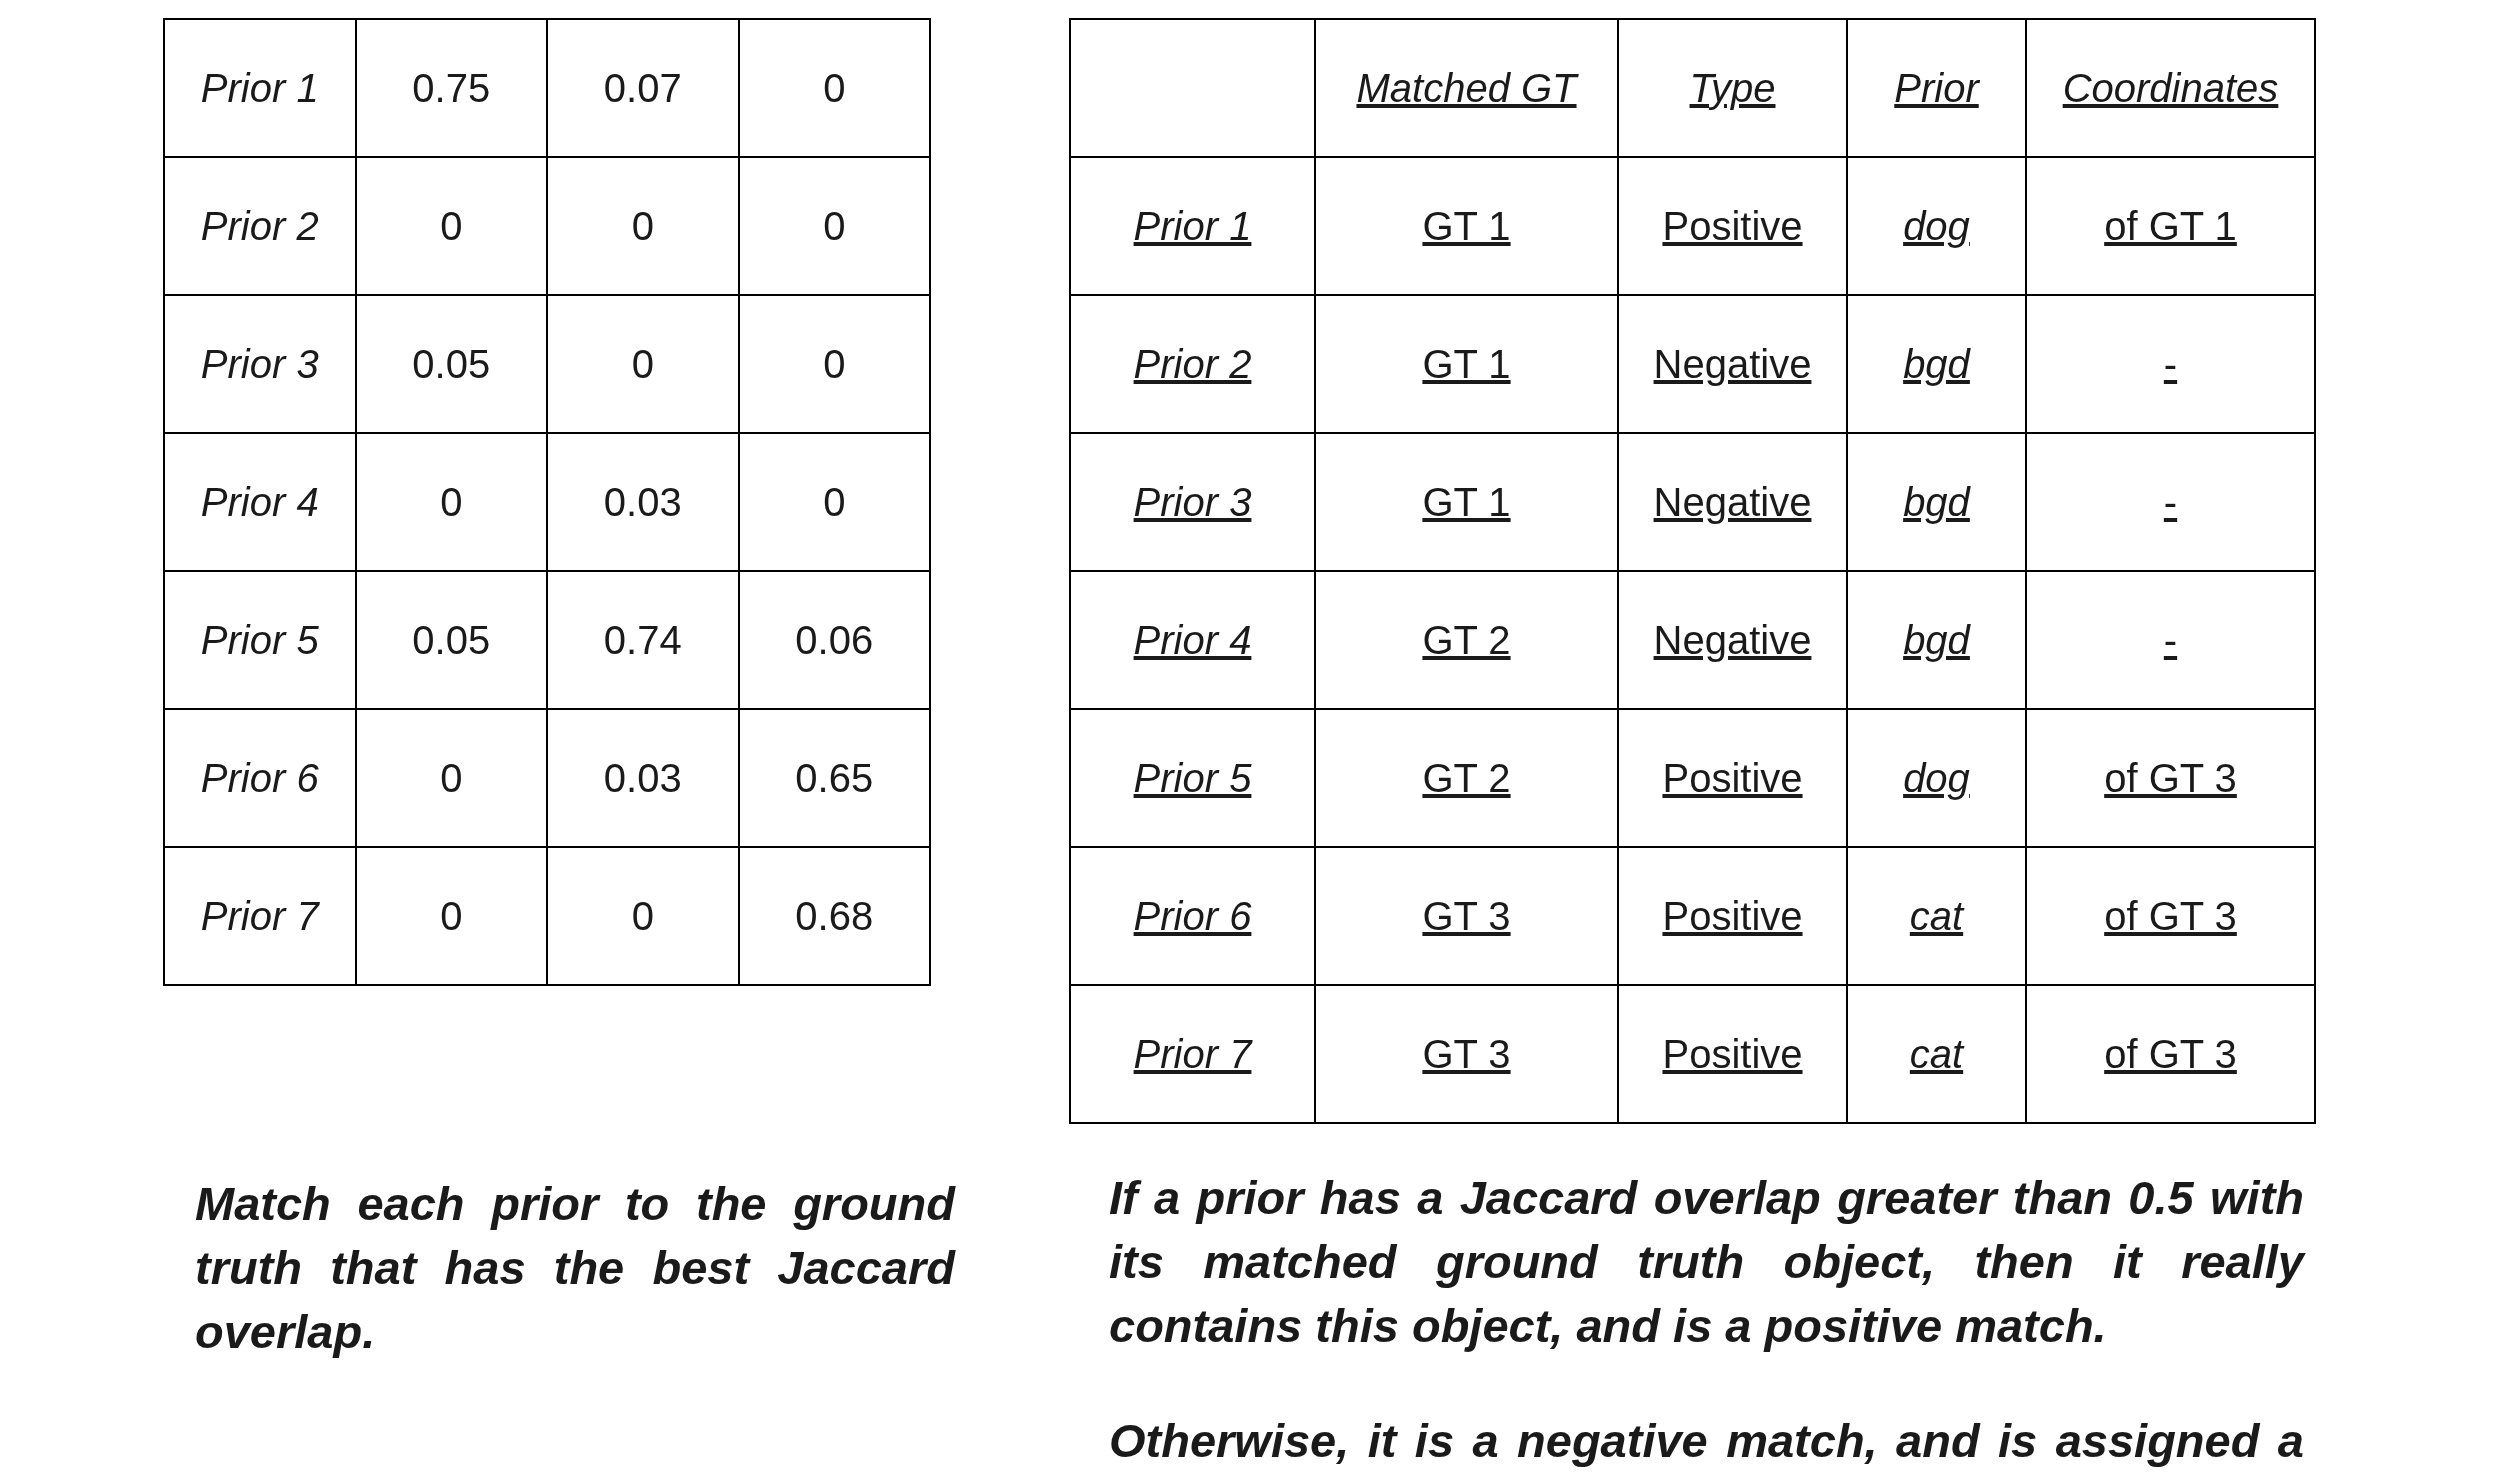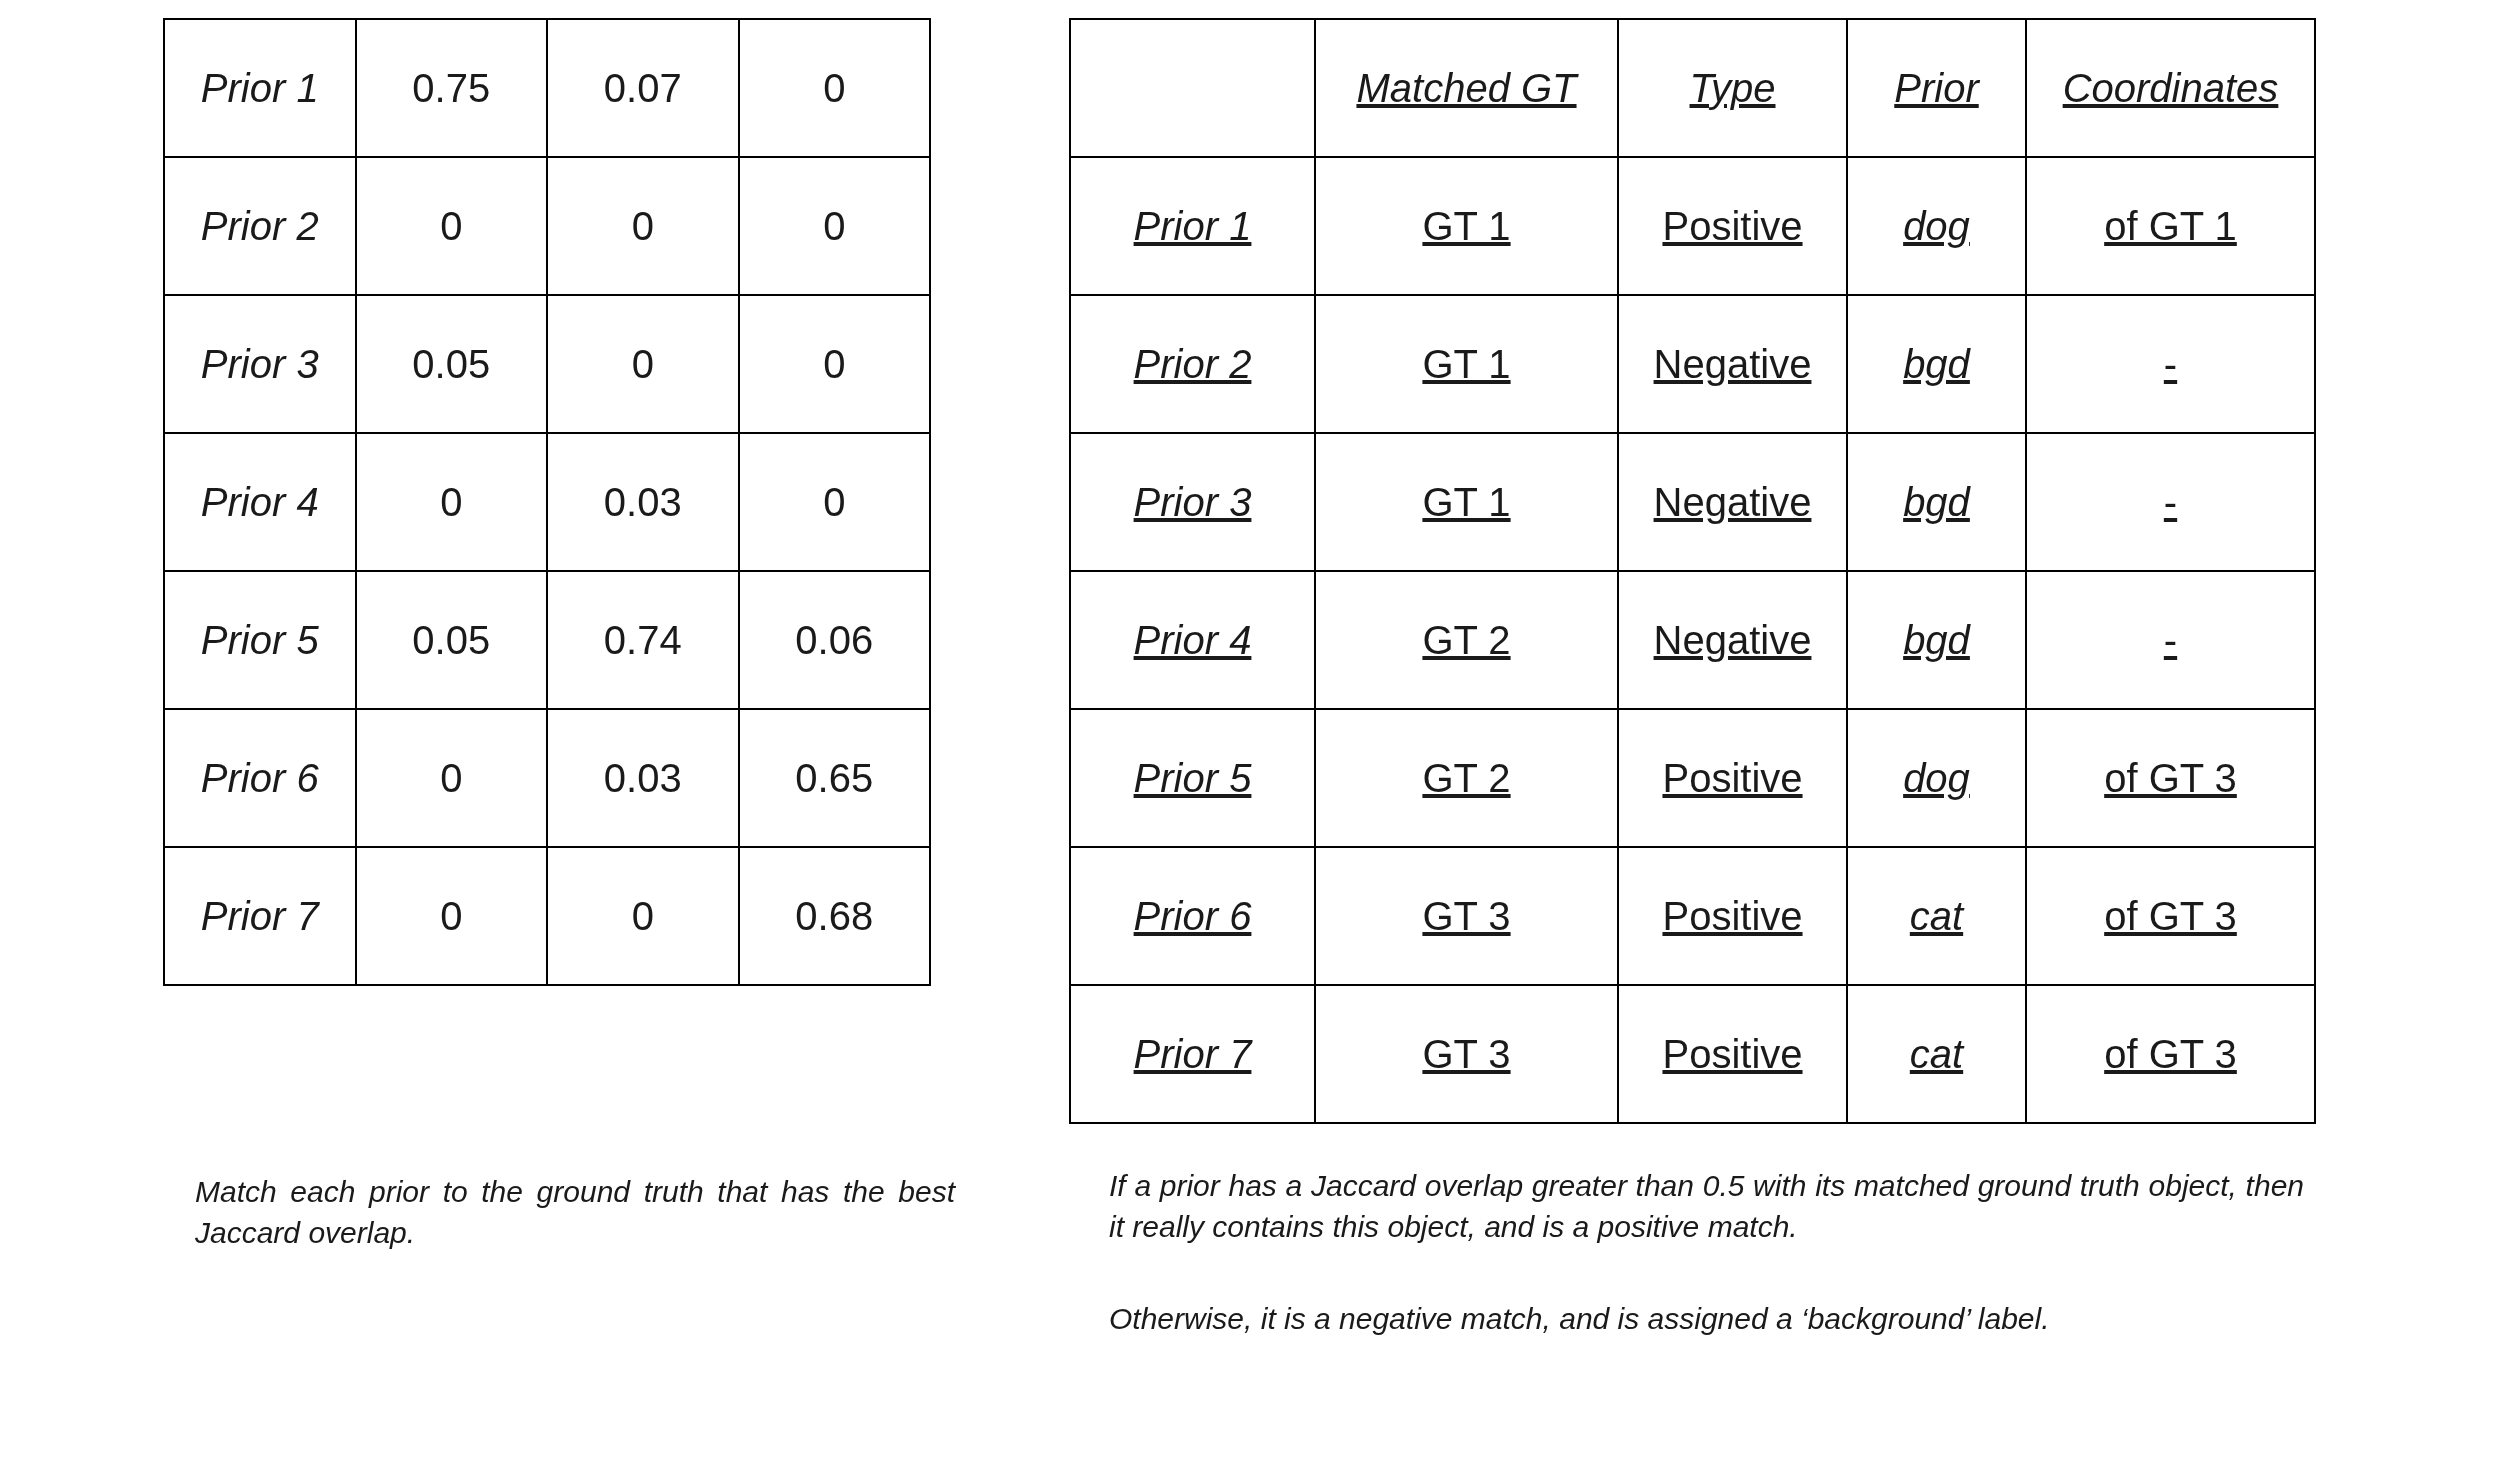--- a/index.html
+++ b/index.html
@@ -44,24 +44,25 @@
   td.rowlabel {
     background: var(--hdr-bg);
     font-style: italic;
   }
   td.hl { background: var(--hl); margin-left: 44px; }
   td.ital { font-style: italic; }
 
   .caption {
     position: absolute;
     font-style: italic;
-    font-size: 30px;
+    font-size: 47px;
     line-height: 1.36;
     text-align: justify;
     color: var(--text-c);
+    font-weight: bold;
   }
   #left-caption  { left: 195px;  top: 1172px; width: 760px;  }
   #right-caption { left: 1109px; top: 1166px; width: 1195px; }
   .caption p { margin: 0; }
   .caption p + p { margin-top: 51px; }
 </style>
 </head>
 <body>
 
 <table class="tbl" id="left-table">

